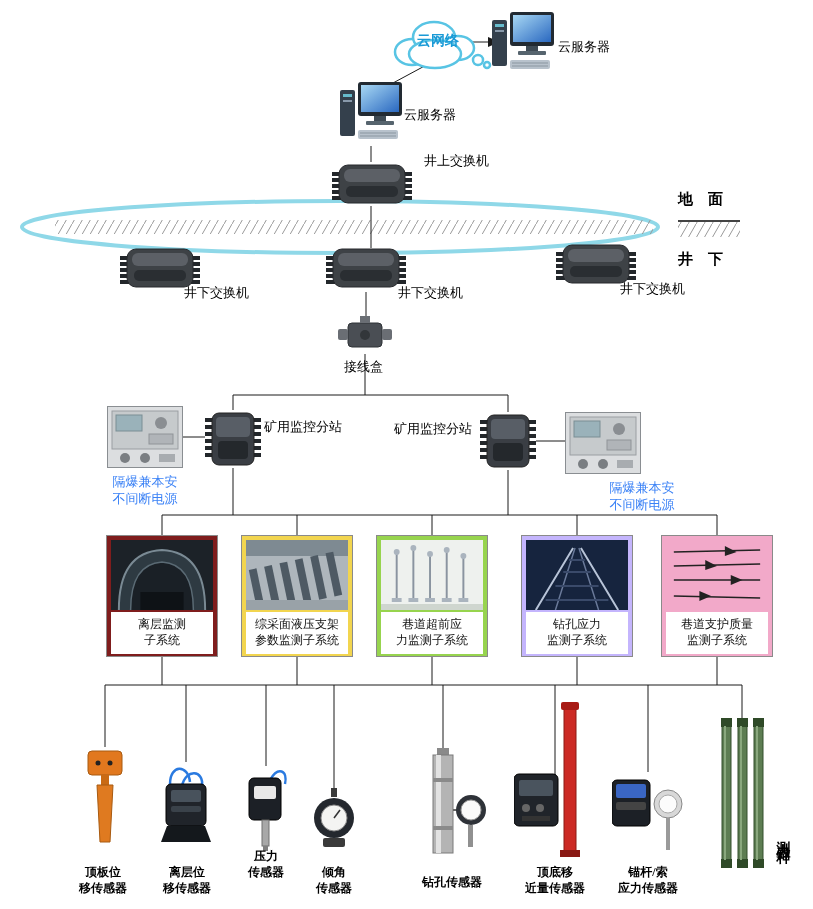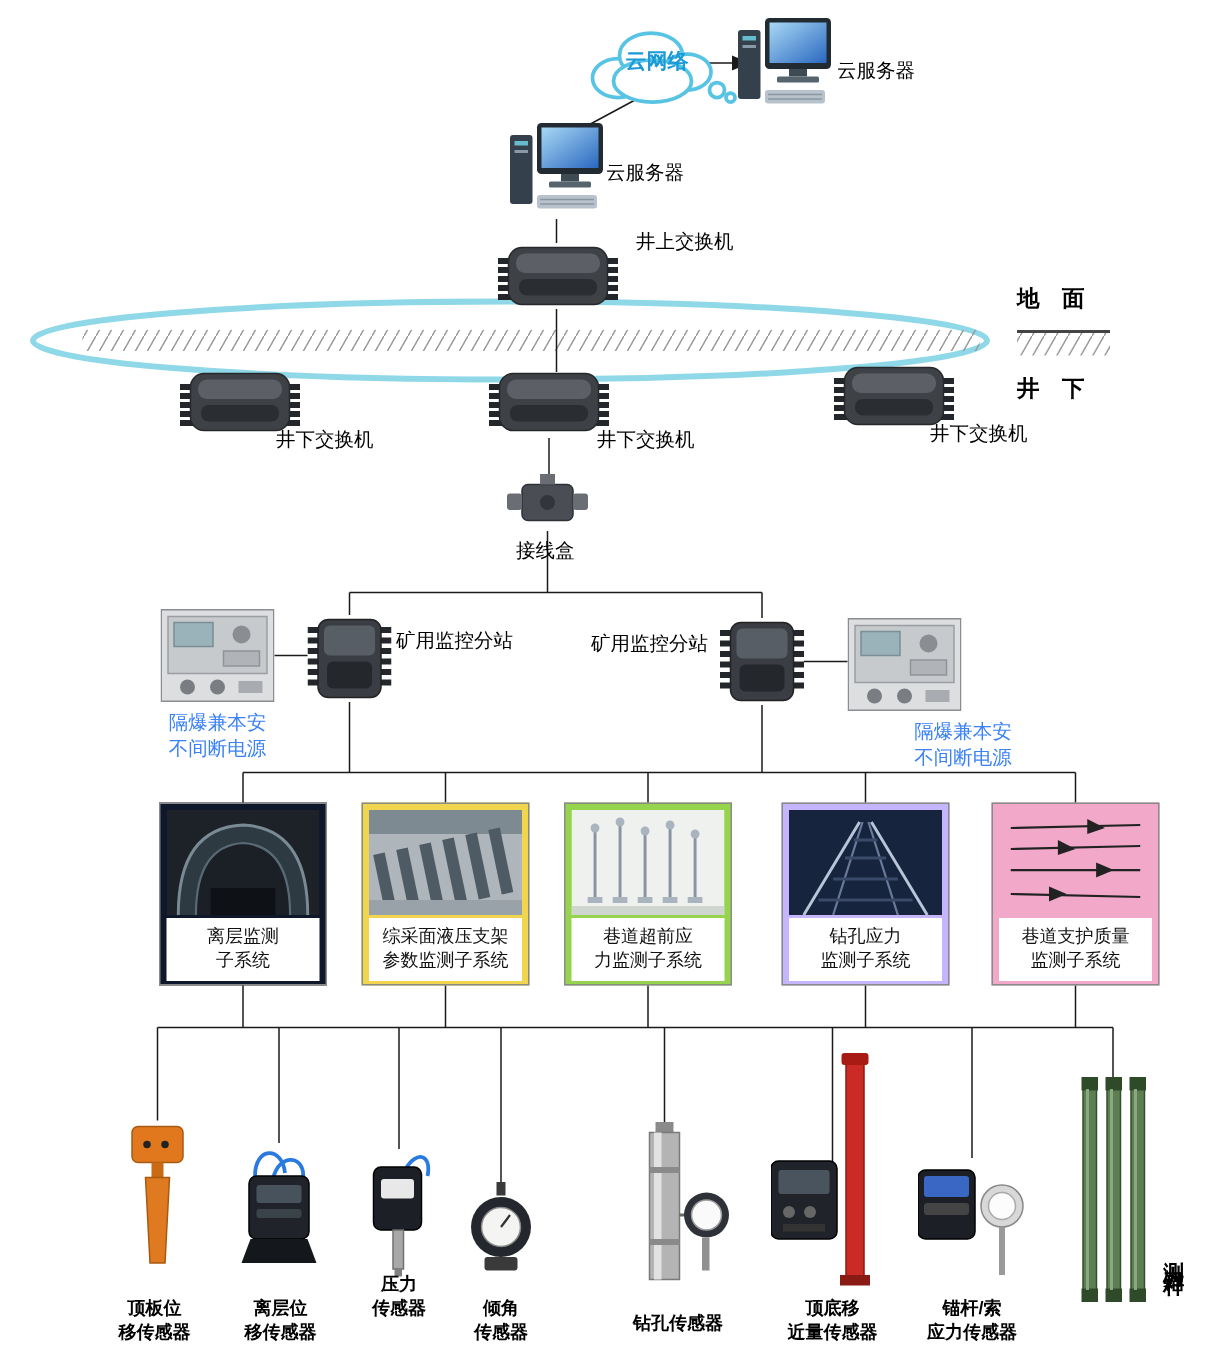--- a/index.html
+++ b/index.html
@@ -1,17 +1,17 @@
 <!DOCTYPE html>
 <html><head>
 <meta charset="utf-8">
 <style>
   html,body{margin:0;padding:0;background:#fff;}
   .stage{position:relative;width:813px;height:909px;background:#fff;overflow:hidden;
-         font-family:Liberation Sans, sans-serif;color:#000;}
+         font-family:Liberation Serif, serif;color:#000;}
   .overlay{position:absolute;left:0;top:0;z-index:1;}
   .dev{position:absolute;z-index:2;line-height:0;}
   .lbl{position:absolute;z-index:3;font-size:13px;white-space:nowrap;}
   .lbl.center{text-align:center;white-space:normal;line-height:1.3;}
   .bold{font-weight:bold;}
   .big{font-size:15px;text-align:right;}
   .cloud-text{color:#1a9ad6;font-weight:bold;font-size:14px;text-align:center;}
   .green{color:#3b82f6;}
   .card{position:absolute;top:535px;width:112px;height:122px;padding:4px;box-sizing:border-box;
         border:1px solid #8a8a8a;z-index:2;}
@@ -303,21 +303,21 @@
       <circle cx="18" cy="52" r="5" fill="#7a7e82"></circle>
       <circle cx="38" cy="52" r="5" fill="#7a7e82"></circle>
       <rect x="52" y="48" width="16" height="8" fill="#a8acb0"></rect>
     </svg>
   </div>
   <div class="lbl center green" style="left:592px;top:480px;width:100px">
     <div>隔爆兼本安</div>
     <div>不间断电源</div>
   </div>
 
-  <div class="card" style="left:106px;background:#0f172a">
+  <div class="card" style="left:106px;background:#7f1d1d">
     <svg class="photo" viewBox="0 0 104 70" preserveAspectRatio="none">
       <rect width="104" height="70" fill="#1c2228"></rect>
       <path d="M8,70 Q8,12 52,10 Q96,12 96,70" fill="#2e3a42" stroke="#7a8a94" stroke-width="2"></path>
       <path d="M20,70 Q20,24 52,22 Q84,24 84,70" fill="#1a2026" stroke="#5a6a74" stroke-width="1.5"></path>
       <rect x="30" y="52" width="44" height="18" fill="#0e1216"></rect>
     </svg>
     <div class="card-label">
       <div>离层监测</div>
       <div>子系统</div>
     </div>

